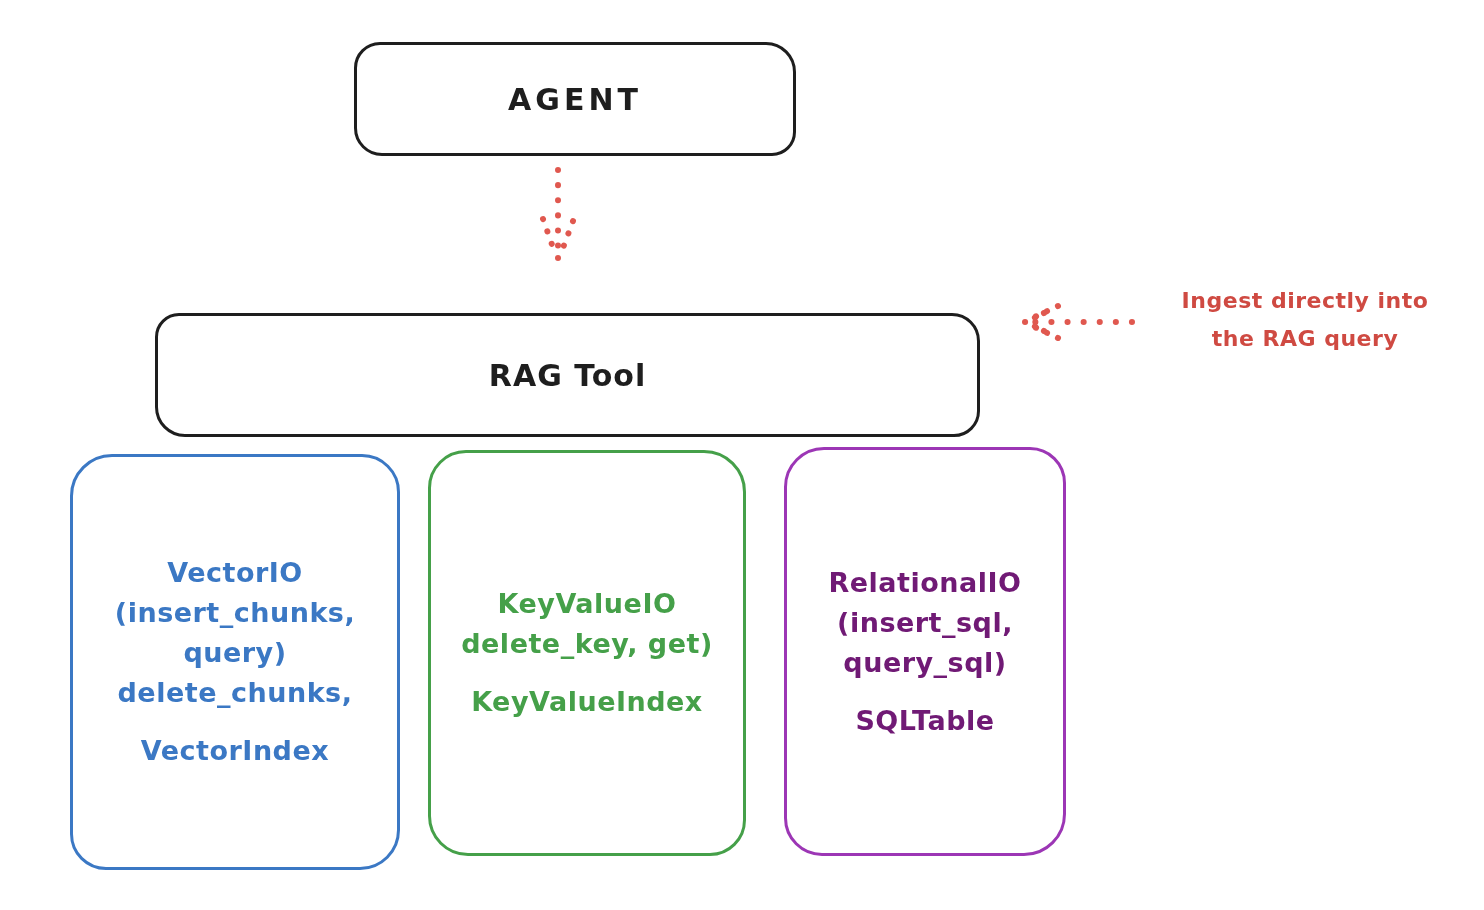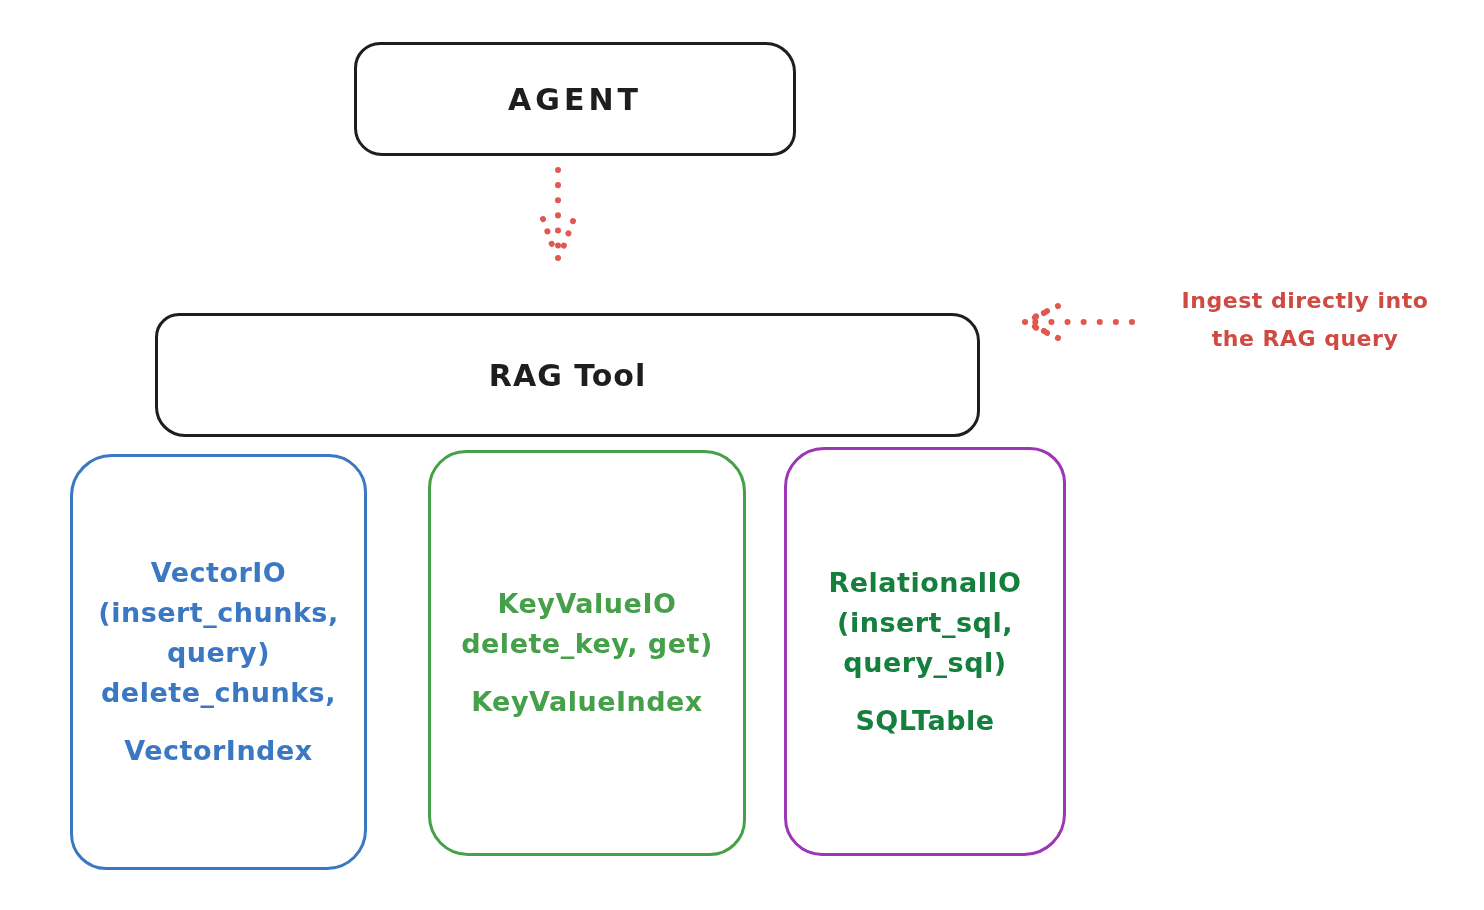--- a/index.html
+++ b/index.html
@@ -60,37 +60,37 @@
     border-style: solid;
     flex-direction: column;
     text-align: center;
     font-size: 27px;
     font-weight: 600;
     line-height: 40px;
     letter-spacing: 0.5px;
   }
   .storage-vector {
     left: 70px; top: 454px;
-    width: 297px; height: 416px;
+    width: 330px; height: 416px;
     border-color: #3b78c4;
     color: #3b78c4;
     border-radius: 42px 38px 40px 36px;
   }
   .storage-keyvalue {
     left: 428px; top: 450px;
     width: 318px; height: 406px;
     border-color: #45a049;
     color: #45a049;
     border-radius: 38px 42px 36px 40px;
   }
   .storage-relational {
     left: 784px; top: 447px;
     width: 282px; height: 409px;
     border-color: #9c36b5;
-    color: #15803d;
+    color: #701a75;
     border-radius: 40px 36px 42px 38px;
   }
   .storage-lines { display: block; }
   .storage-line { display: block; }
   .index-label {
     display: block;
     margin-top: 18px;
   }
   .annotation {
     position: absolute;

